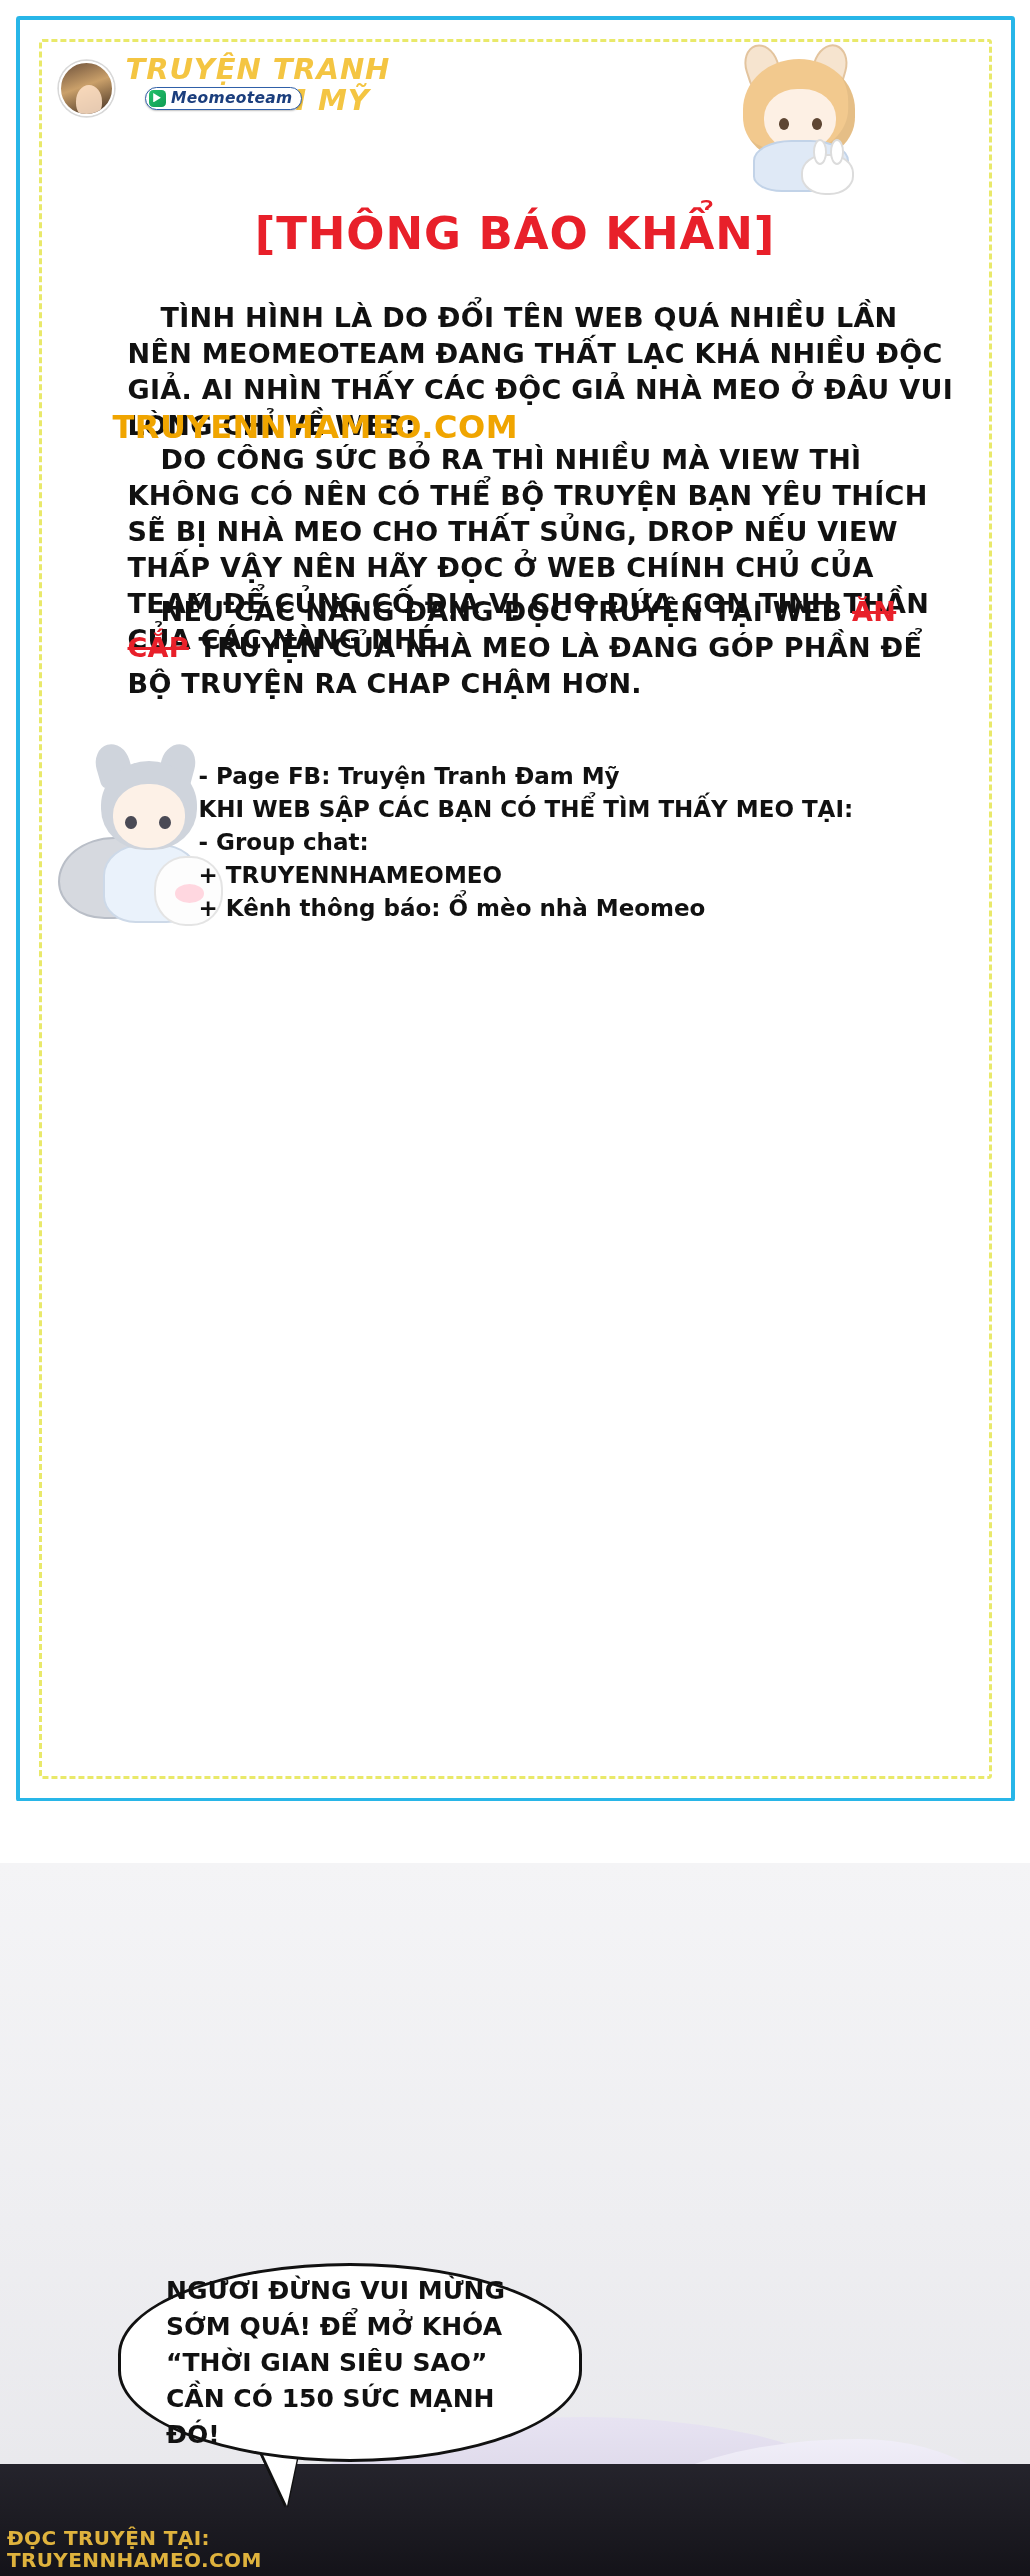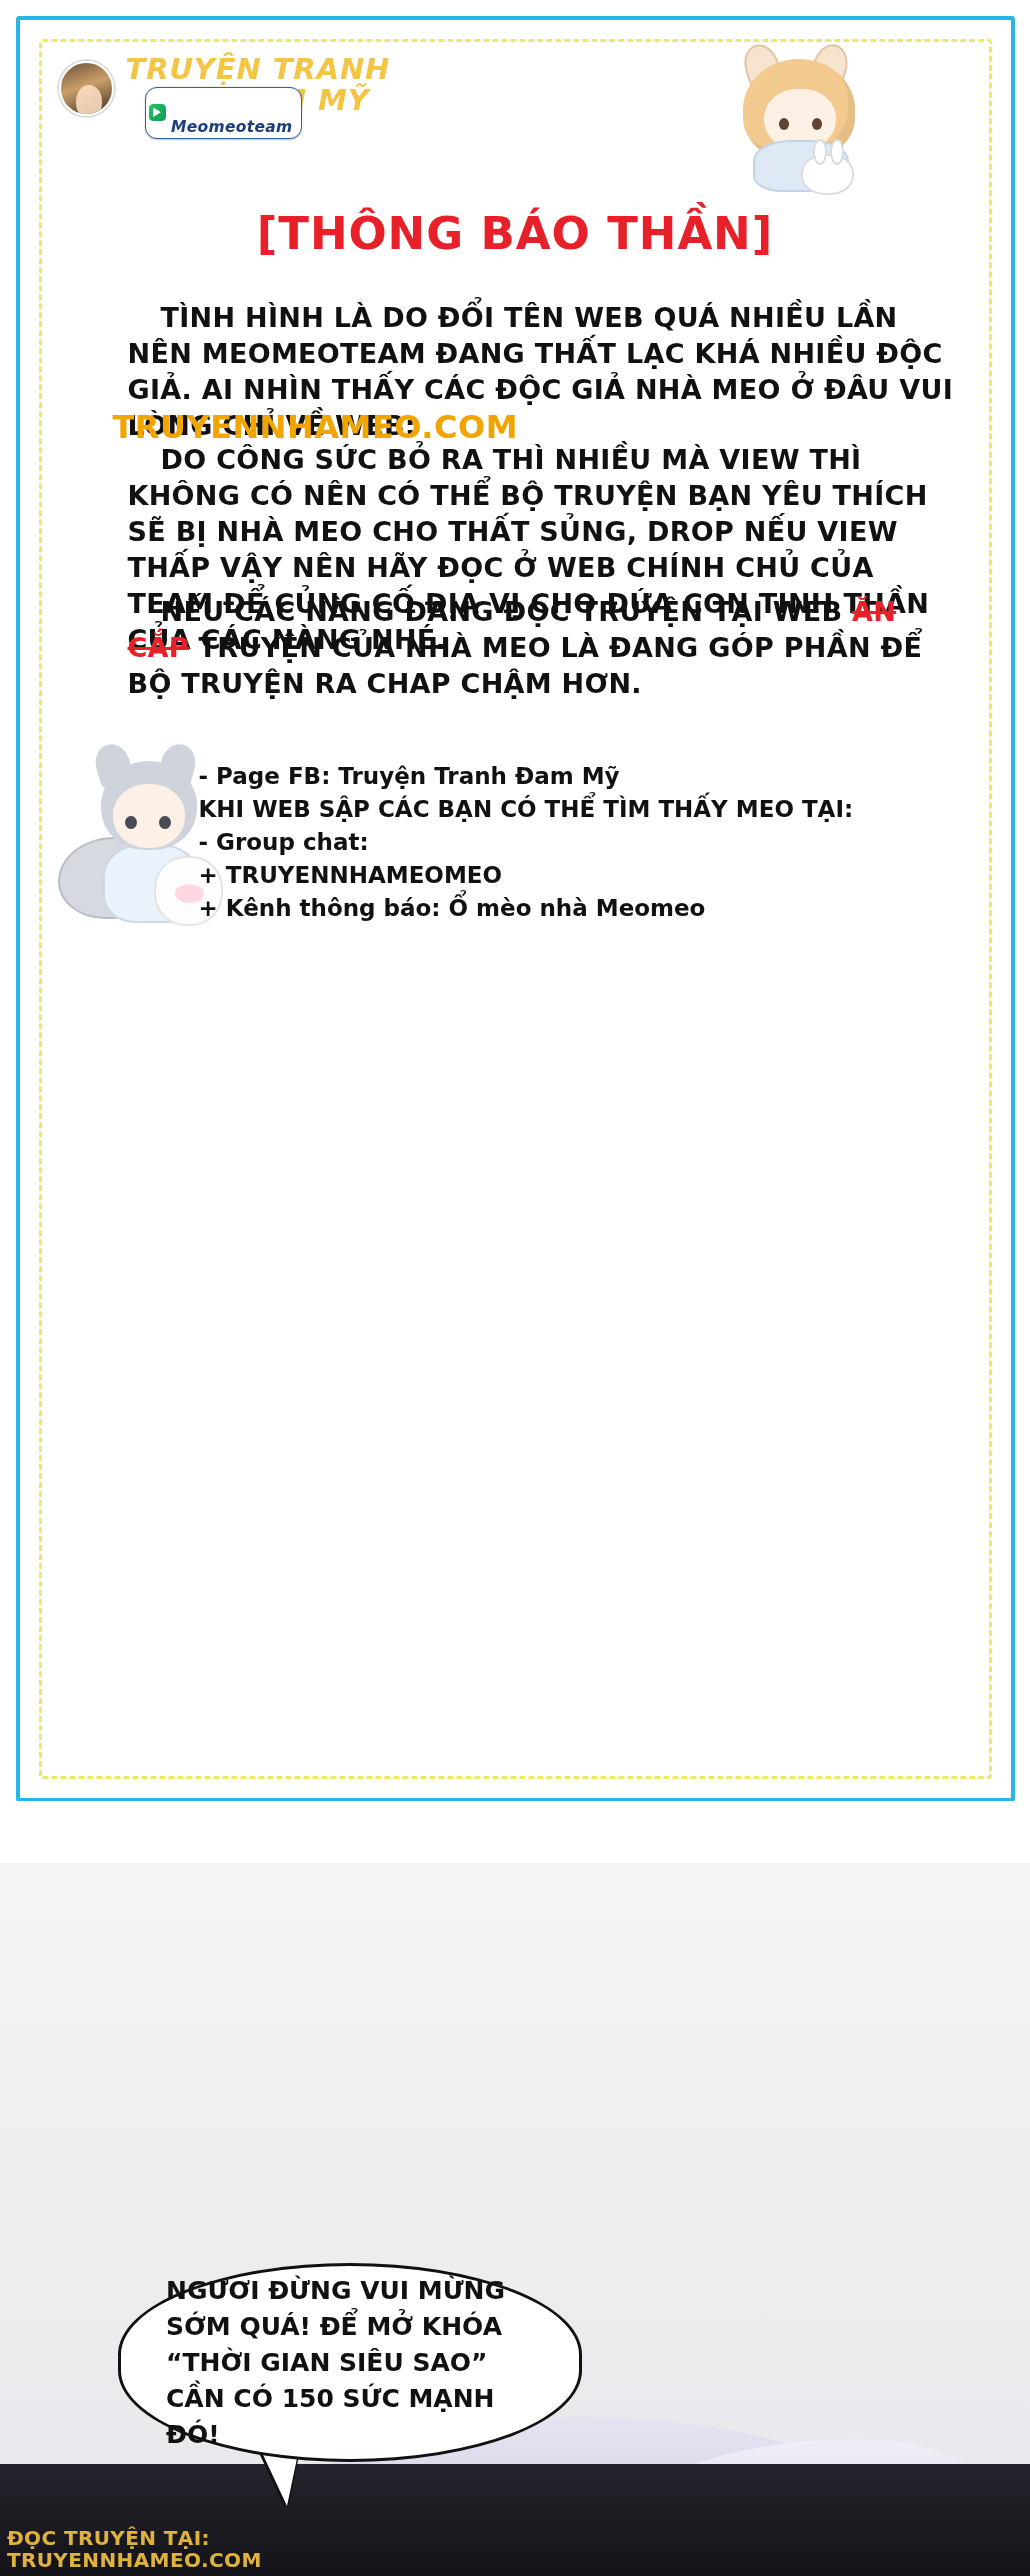--- a/index.html
+++ b/index.html
@@ -104,21 +104,20 @@
     width: 7.7px; height: 9.4px;
     background: #ffffff;
     clip-path: polygon(0 0, 100% 50%, 0 100%);
   }
   .chip-text {
     font-size: 15.5px;
     font-weight: bold;
     font-style: italic;
     color: #1b3e7d;
     letter-spacing: 0.3px;
-    margin-top: 29px;
   }
 
   
   .chibi-top {
     position: absolute;
     right: 129px;
     top: 24px;
     width: 163px;
     height: 159px;
   }
@@ -409,21 +408,21 @@
       <div class="ear-l"></div>
       <div class="ear-r"></div>
       <div class="hair"></div>
       <div class="face"></div>
       <div class="eye l"></div>
       <div class="eye r"></div>
       <div class="body"></div>
       <div class="bunny"></div>
     </div>
 
-    <div class="headline">[THÔNG BÁO THẦN]</div>
+    <div class="headline">[THÔNG BÁO KHẨN]</div>
 
     <div class="body-text p1">TÌNH HÌNH LÀ DO ĐỔI TÊN WEB QUÁ NHIỀU LẦN NÊN MEOMEOTEAM ĐANG THẤT LẠC KHÁ NHIỀU ĐỘC GIẢ. AI NHÌN THẤY CÁC ĐỘC GIẢ NHÀ MEO Ở ĐÂU VUI LÒNG CHỈ VỀ WEB:</div>
     <div class="site">TRUYENNHAMEO.COM</div>
     <div class="body-text p2">DO CÔNG SỨC BỎ RA THÌ NHIỀU MÀ VIEW THÌ KHÔNG CÓ NÊN CÓ THỂ BỘ TRUYỆN BẠN YÊU THÍCH SẼ BỊ NHÀ MEO CHO THẤT SỦNG, DROP NẾU VIEW THẤP VẬY NÊN HÃY ĐỌC Ở WEB CHÍNH CHỦ CỦA TEAM ĐỂ CỦNG CỐ ĐỊA VỊ CHO ĐỨA CON TINH THẦN CỦA CÁC NÀNG NHÉ.</div>
     <div class="body-text p3">
       <span>NẾU CÁC NÀNG ĐANG ĐỌC TRUYỆN TẠI WEB </span><span class="strike-word">ĂN CẮP</span><span> TRUYỆN CỦA NHÀ MEO LÀ ĐANG GÓP PHẦN ĐỂ BỘ TRUYỆN RA CHAP CHẬM HƠN.</span>
     </div>
 
     <div class="chibi-wolf">
       <div class="tail"></div>

